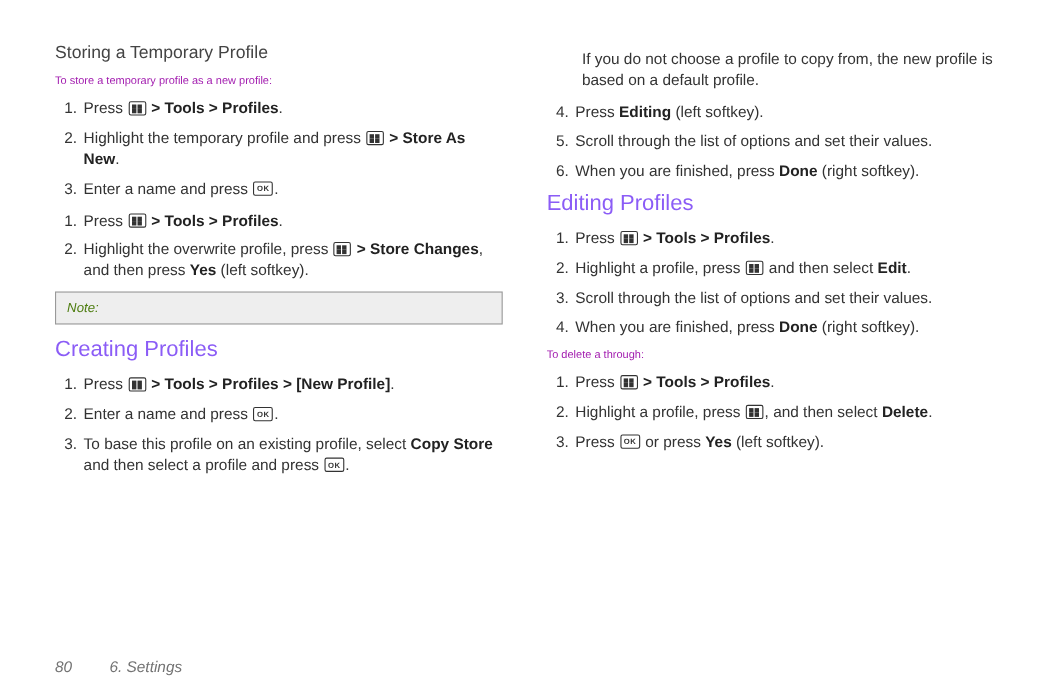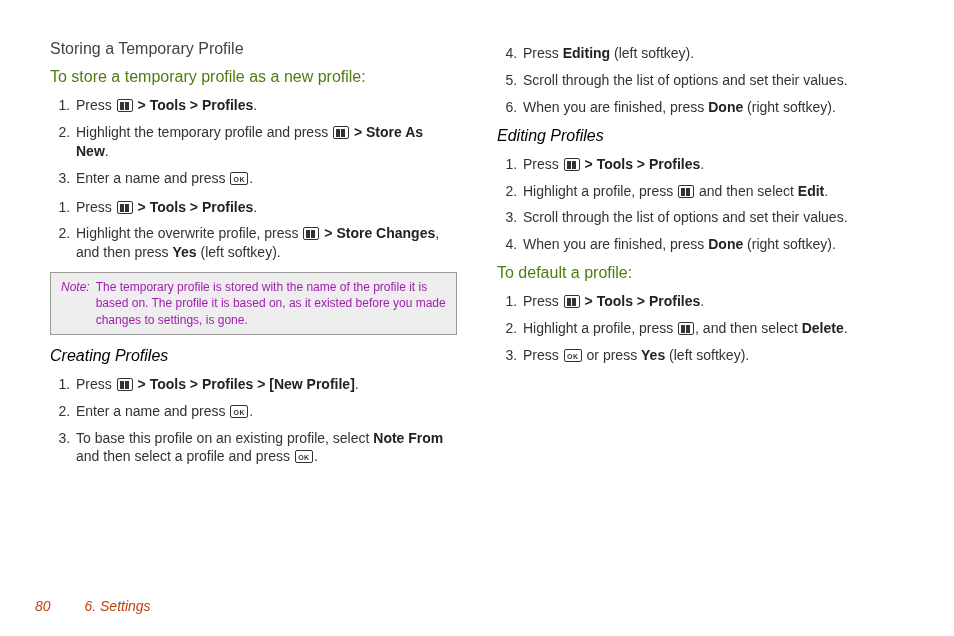--- a/index.html
+++ b/index.html
@@ -15,35 +15,34 @@
   .columns {
     display: flex;
     gap: 40px;
     height: 540px;
   }
   .col {
     flex: 1;
     min-width: 0;
   }
   h2 {
-    font-size: 16px;
+    font-size: 20px;
     font-weight: 400;
-    font-style: italic;
-    color: #000000;
+    color: #8b5cf6;
     margin: 6px 0 10px 0;
   }
   h3 {
     font-size: 16px;
     font-weight: 400;
     color: #444;
     margin-bottom: 10px;
   }
   p.intro {
-    font-size: 16px;
-    color: #4d7c0f;
+    font-size: 10px;
+    color: #a21caf;
     margin: 6px 0 10px 0;
     font-stretch: condensed;
   }
   ol {
     margin: 4px 0 10px 18px;
     padding-left: 6px;
   }
   ol li {
     font-size: 14px;
     color: #333;
@@ -91,37 +90,37 @@
     font-family: Arial;
     font-size: 7px;
     letter-spacing: 0.5px;
     color: #333;
   }
   .note-box {
     border: 1px solid #999;
     background: #eeeeee;
     padding: 6px 10px 6px 10px;
     font-size: 12px;
-    color: #a21caf;
+    color: #4d7c0f;
     margin: 8px 0 12px 0;
     display: flex;
     gap: 6px;
     line-height: 1.35;
   }
   .note-box .note-label {
     font-style: italic;
     white-space: nowrap;
   }
   .footer {
     position: absolute;
     bottom: 22px;
-    left: 35px;
+    left: 50px;
     font-size: 14px;
     font-style: italic;
-    color: #c2410c;
+    color: #737373;
   }
   .footer .pn { margin-right: 30px; }
 </style>
 </head>
 <body>
 
 <div class="columns">
   <div class="col">
 
     <h3>Storing a Temporary Profile</h3>
@@ -142,38 +141,40 @@
       <li>
         <span>Press </span><span class="icon menu"></span><b class="gt"> &gt; </b><b>Tools</b><b class="gt"> &gt; </b><b>Profiles</b><span>.</span>
       </li>
       <li>
         <span>Highlight the overwrite profile, press </span><span class="icon menu"></span><b class="gt"> &gt; </b><b>Store Changes</b><span>, and then press </span><b>Yes</b><span> (left softkey).</span>
       </li>
     </ol>
 
     <div class="note-box">
       <span class="note-label">Note:</span>
-      <span>The temporary profile is stored with the name of the profile it is based on. The profile it is based on, as it existed before you made changes to settings, is gone.</span>
     </div>
 
     <h2>Creating Profiles</h2>
     <ol>
       <li>
         <span>Press </span><span class="icon menu"></span><b class="gt"> &gt; </b><b>Tools</b><b class="gt"> &gt; </b><b>Profiles</b><b class="gt"> &gt; </b><b>[New Profile]</b><span>.</span>
       </li>
       <li>
         <span>Enter a name and press </span><span class="icon ok"></span><span>.</span>
       </li>
       <li>
-        <span>To base this profile on an existing profile, select </span><b>Note From</b><span> and then select a profile and press </span><span class="icon ok"></span><span>.</span>
+        <span>To base this profile on an existing profile, select </span><b>Copy Store</b><span> and then select a profile and press </span><span class="icon ok"></span><span>.</span>
       </li>
     </ol>
   </div>
 
   <div class="col">
+    <ol start="3" style="list-style:none;margin-left:18px;">
+      <li style="list-style:none;margin-left:6px;">If you do not choose a profile to copy from, the new profile is based on a default profile.</li>
+    </ol>
     <ol start="4">
       <li>
         <span>Press </span><b>Editing</b><span> (left softkey).</span>
       </li>
       <li>Scroll through the list of options and set their values.</li>
       <li>
         <span>When you are finished, press </span><b>Done</b><span> (right softkey).</span>
       </li>
     </ol>
 
@@ -184,21 +185,21 @@
       </li>
       <li>
         <span>Highlight a profile, press </span><span class="icon menu"></span><span> and then select </span><b>Edit</b><span>.</span>
       </li>
       <li>Scroll through the list of options and set their values.</li>
       <li>
         <span>When you are finished, press </span><b>Done</b><span> (right softkey).</span>
       </li>
     </ol>
 
-    <p class="intro">To default a profile:</p>
+    <p class="intro">To delete a through:</p>
     <ol>
       <li>
         <span>Press </span><span class="icon menu"></span><b class="gt"> &gt; </b><b>Tools</b><b class="gt"> &gt; </b><b>Profiles</b><span>.</span>
       </li>
       <li>
         <span>Highlight a profile, press </span><span class="icon menu"></span><span>, and then select </span><b>Delete</b><span>.</span>
       </li>
       <li>
         <span>Press </span><span class="icon ok"></span><span> or press </span><b>Yes</b><span> (left softkey).</span>
       </li>

